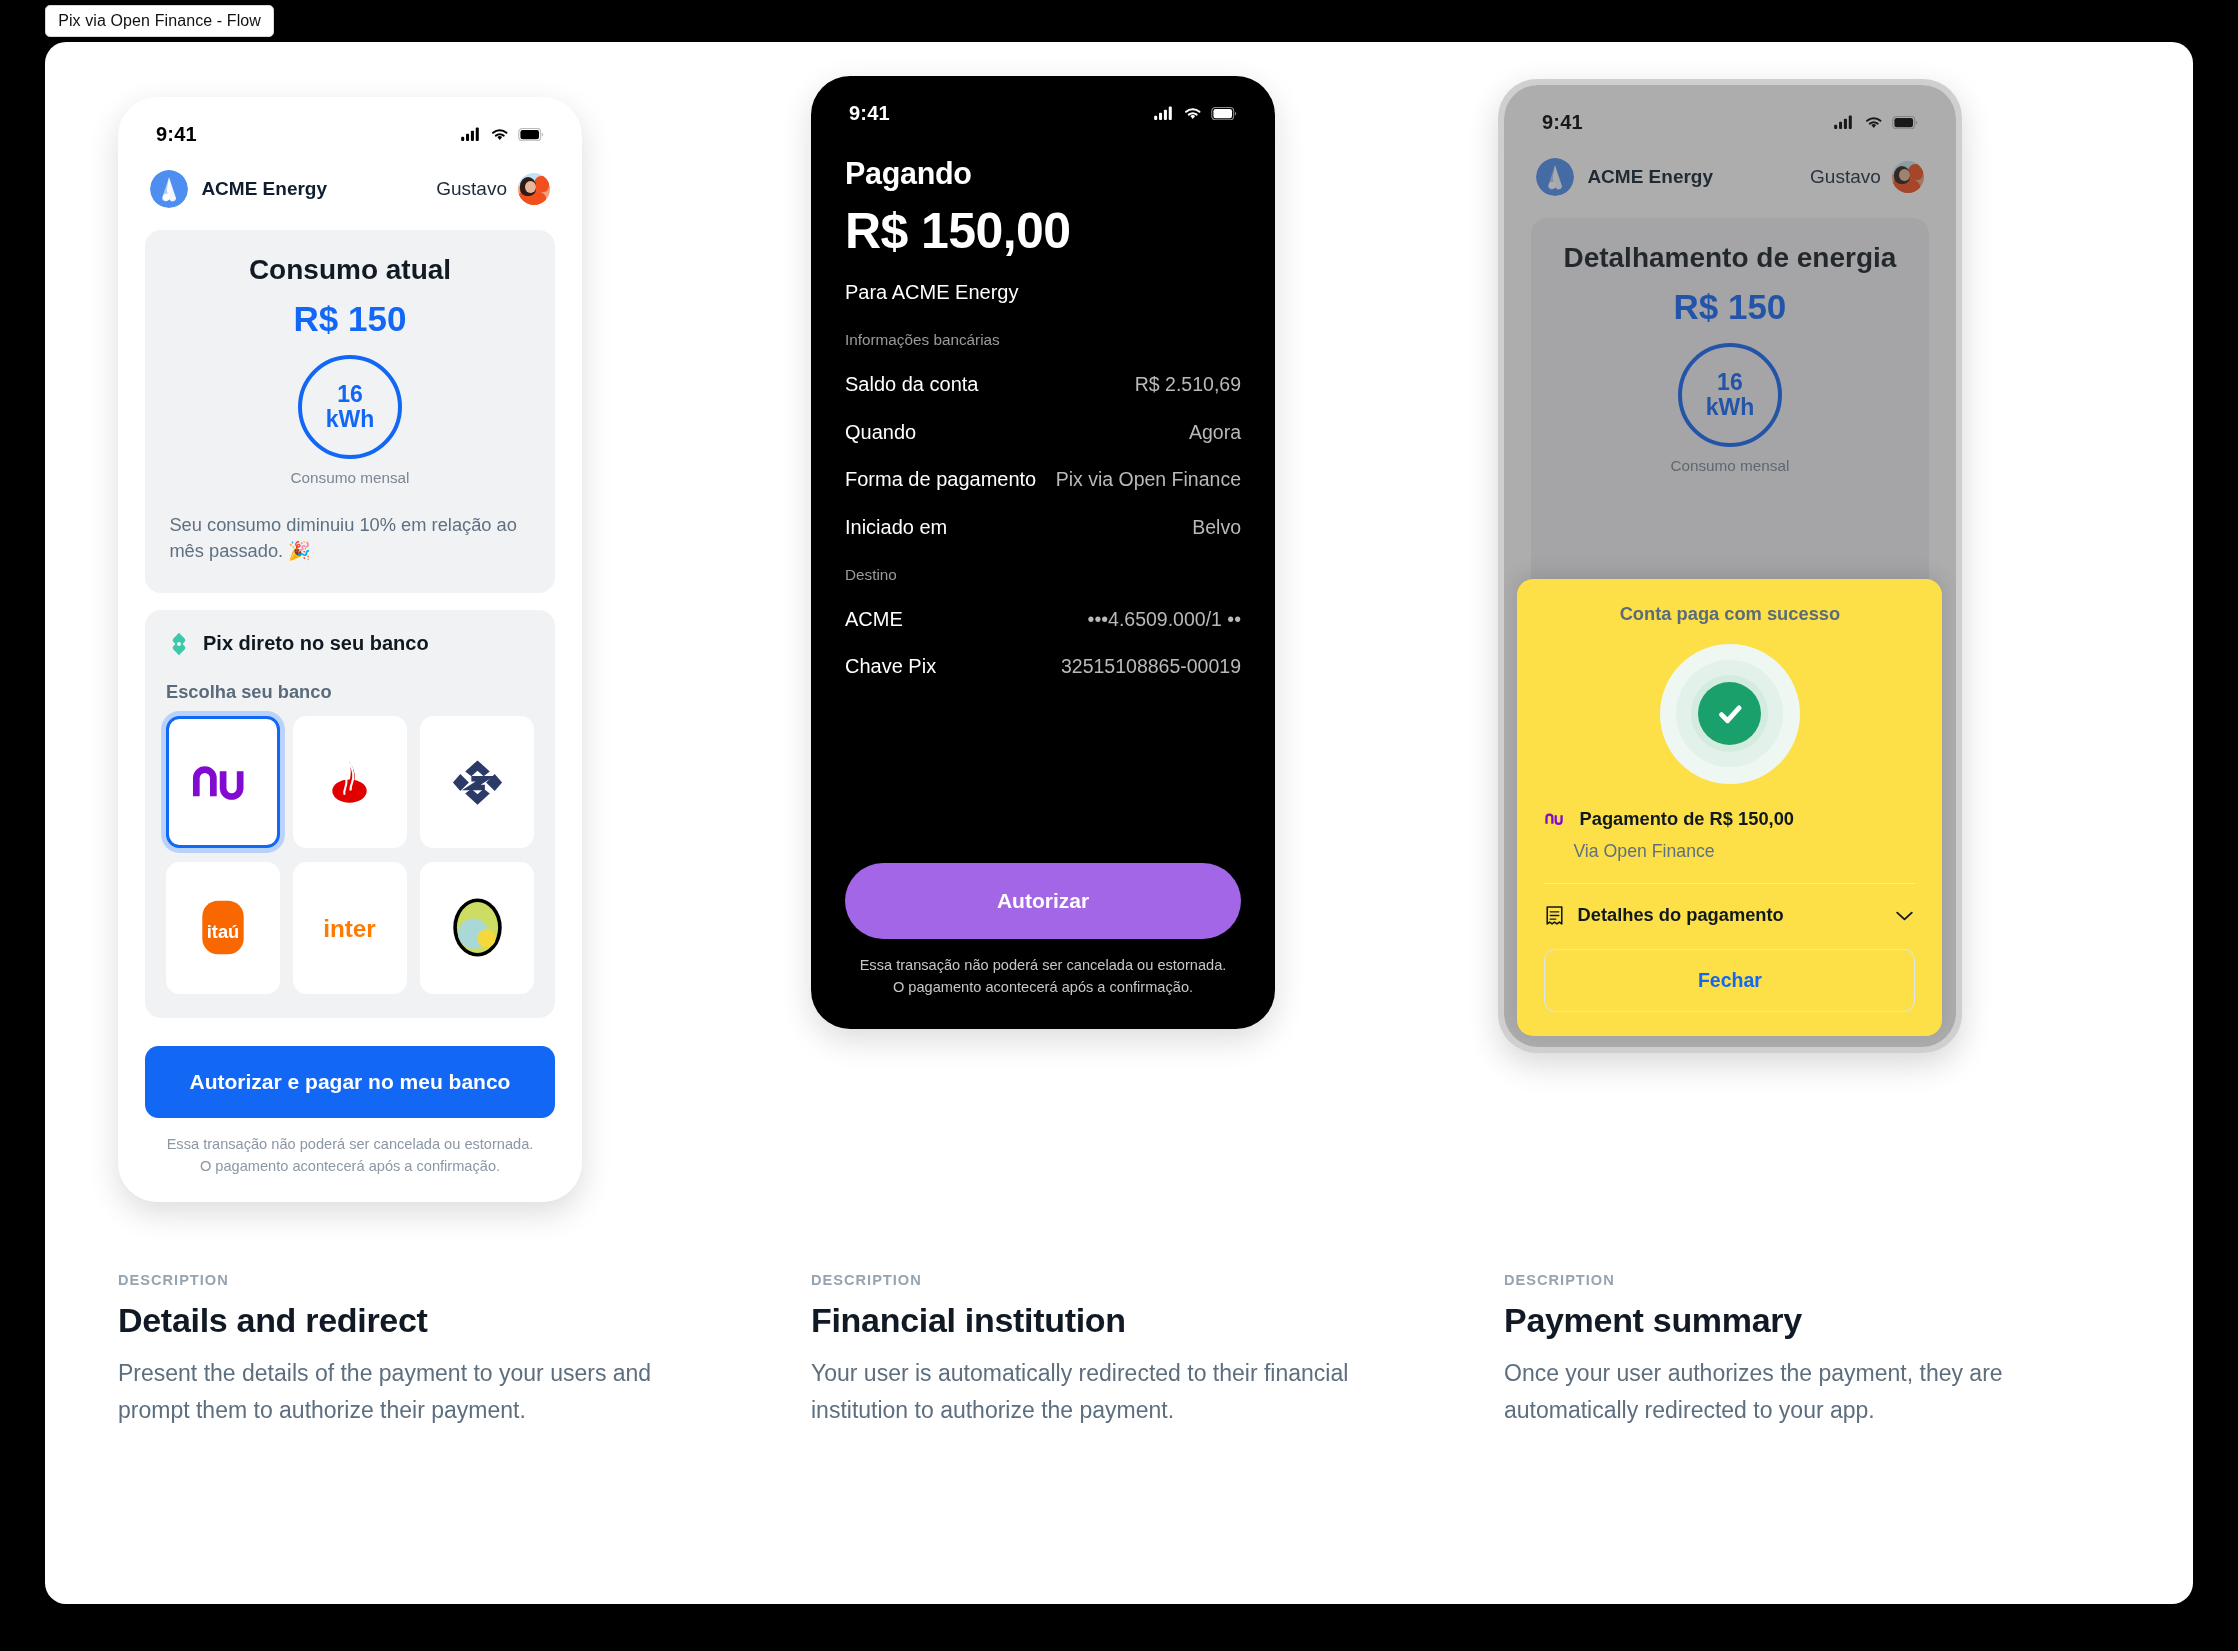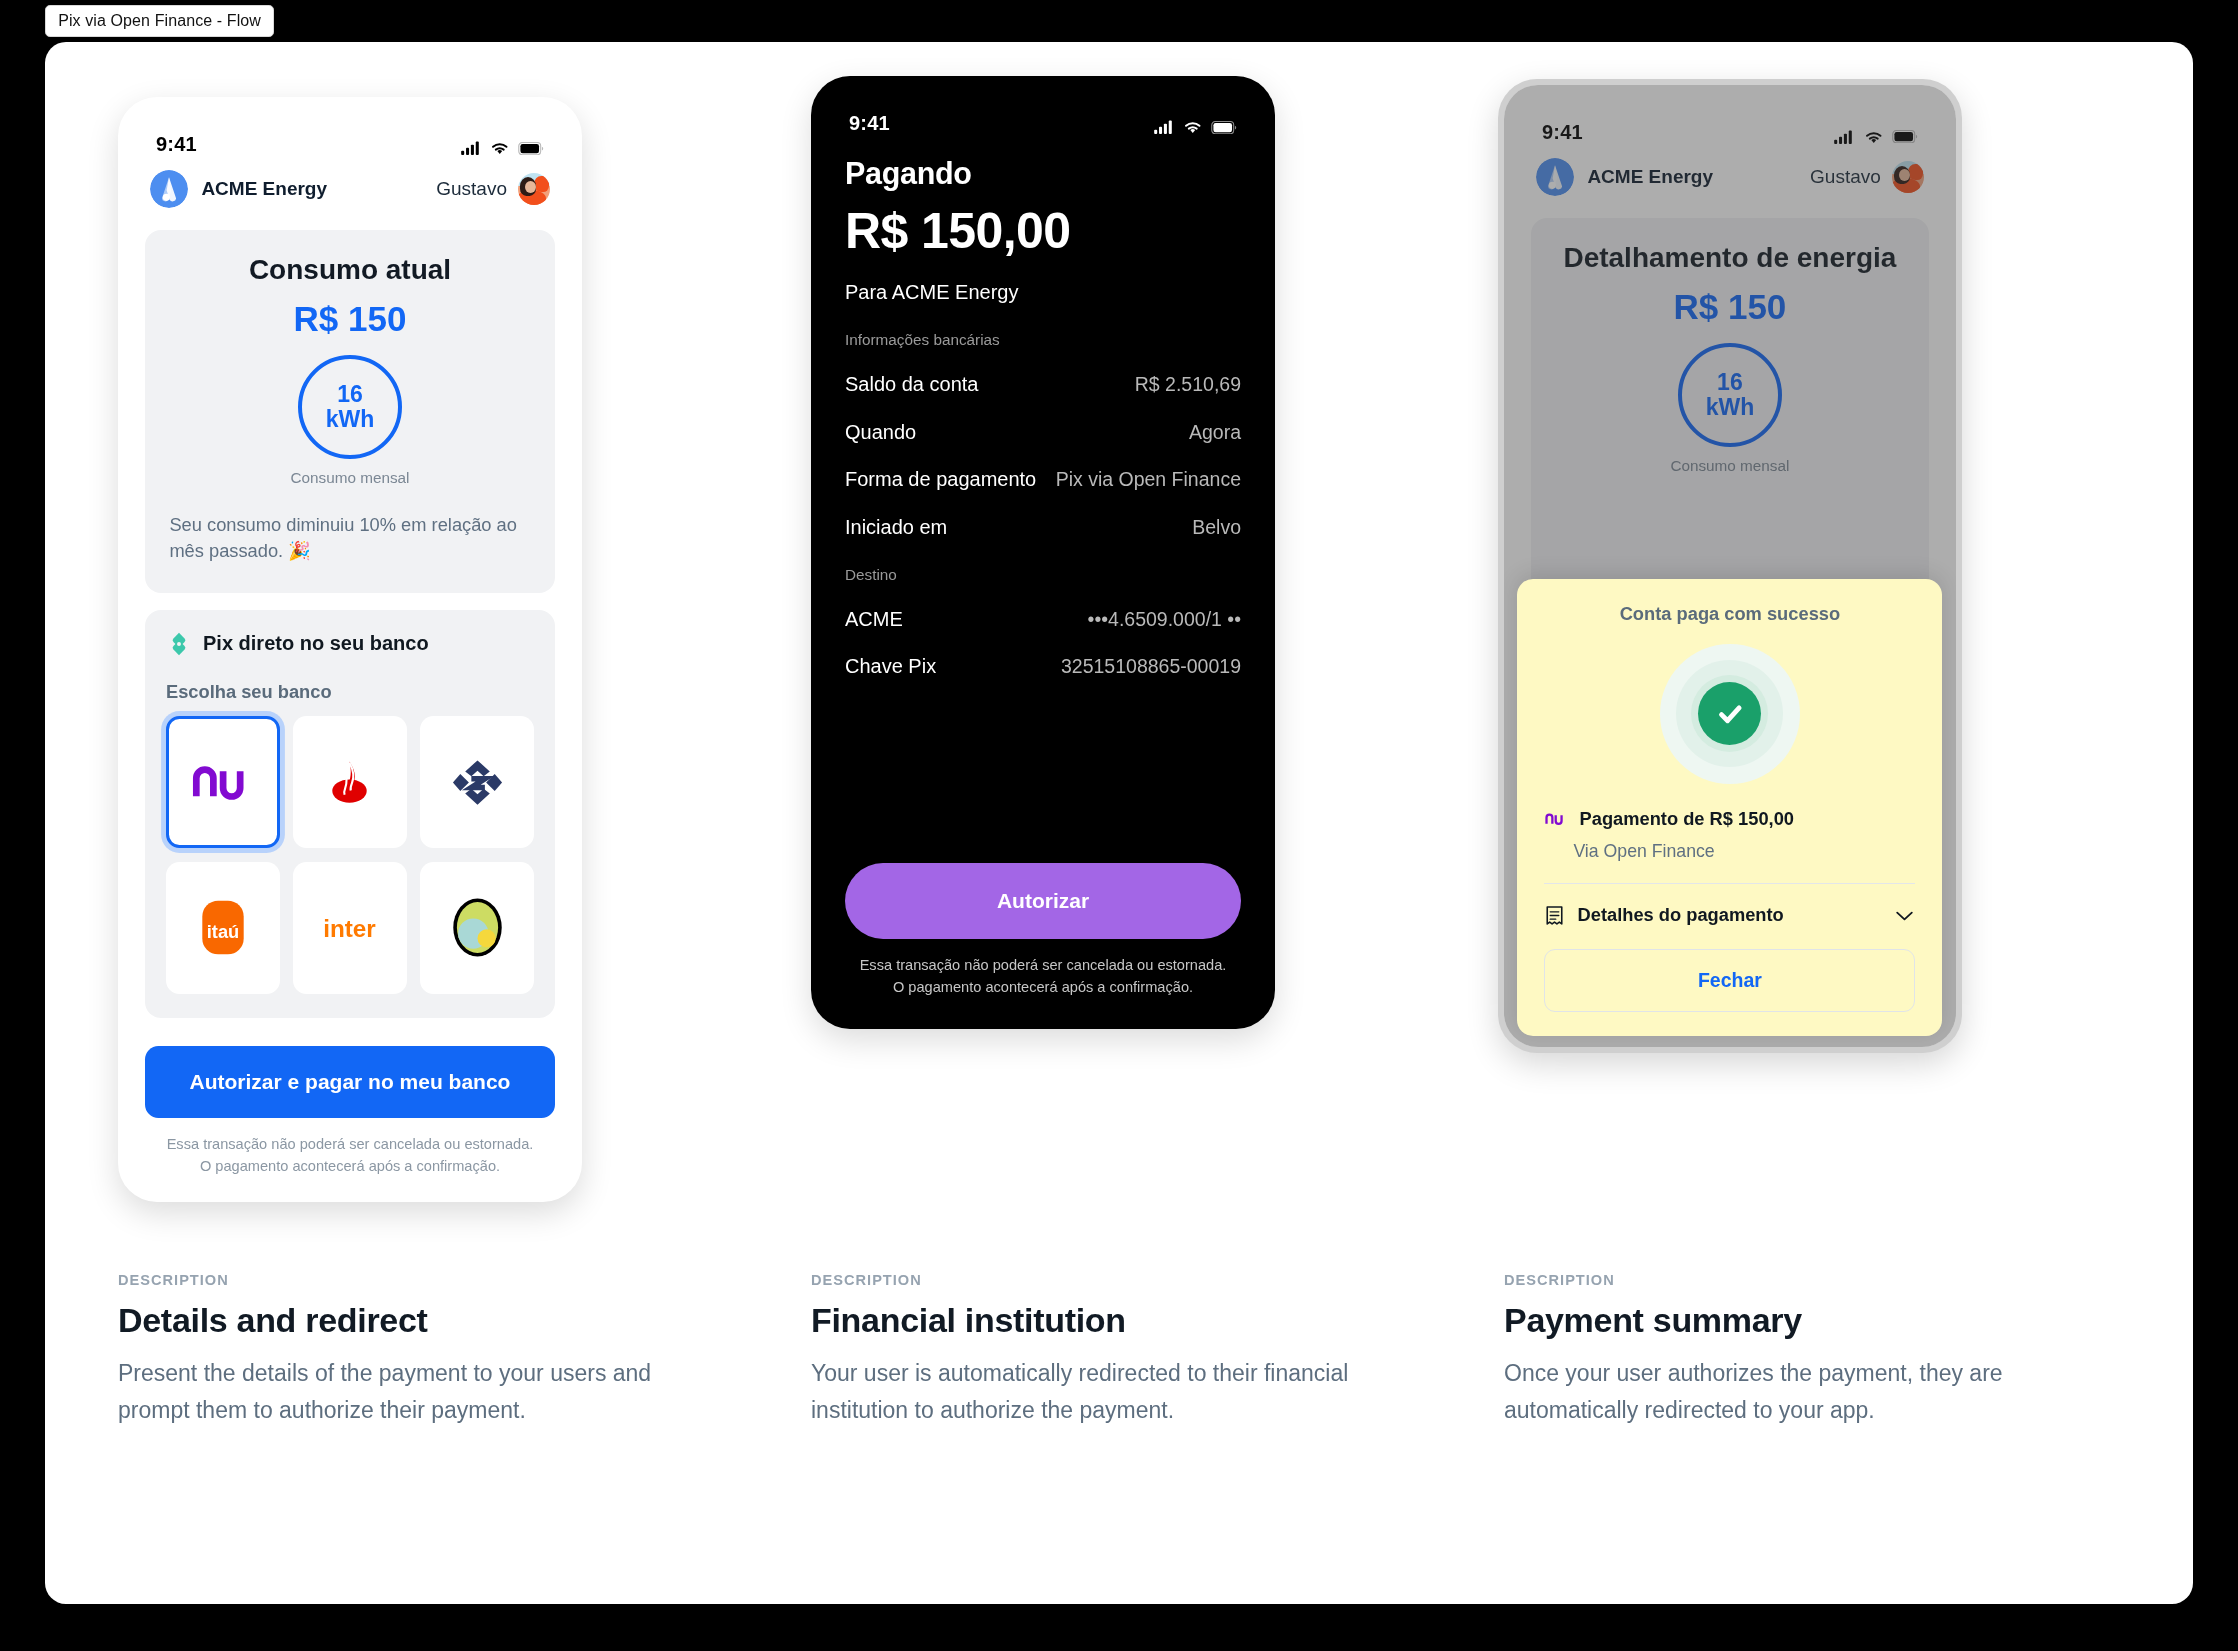--- a/index.html
+++ b/index.html
@@ -52,21 +52,21 @@
     width: 464px;
     border-radius: 39px;
     overflow: hidden;
   }
   .phone-shadow { box-shadow: 0 11px 32px rgba(0,0,0,0.14); }
 
   
   .statusbar {
     height: 59px;
     display: flex;
-    align-items: flex-end;
+    align-items: center;
     justify-content: space-between;
     padding: 16px 38px 0 38px;
   }
   .sb-time { font-size: 20px; font-weight: 700; letter-spacing: 0.2px; }
   .sb-icons { display: flex; align-items: center; gap: 8.5px; }
   .sb-icons svg { display: block; }
 
   
   .app-header {
     display: flex; align-items: center; justify-content: space-between;
@@ -208,21 +208,21 @@
     background:#ffffff; border-radius: 34px; overflow:hidden; position:relative;
   }
   .dim-overlay {
     position:absolute; left:0; top:0; right:0; bottom:0;
     background: rgba(60,60,60,0.42);
     pointer-events:none;
   }
   .success-sheet {
     position:absolute;
     left: 13.4px; right: 13.4px; bottom: 11px;
-    background:#fef9c3;
+    background:#fde047;
     border-radius: 16px;
     padding: 24.4px 27px 24.4px 27px;
     box-shadow: 0 -3.7px 21px rgba(0,0,0,0.12);
   }
   .succ-title { text-align:center; font-size: 18.3px; font-weight: 700; color:#5a6b7b; }
   .succ-icon-wrap {
     margin: 18.3px auto 0 auto; width: 140px; height: 140px;
     display:flex; align-items:center; justify-content:center;
     position:relative;
   }

